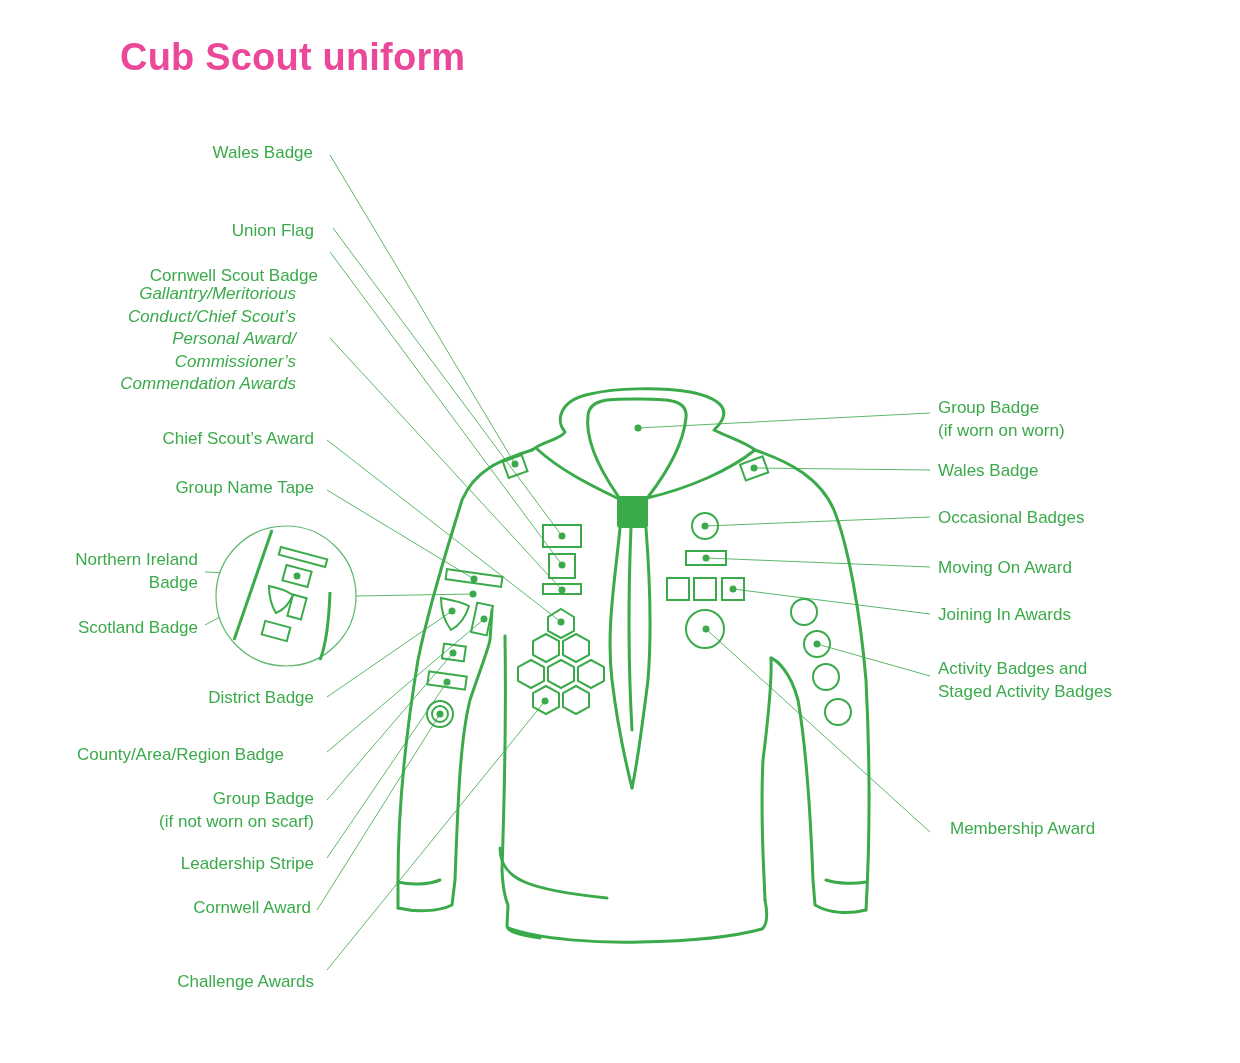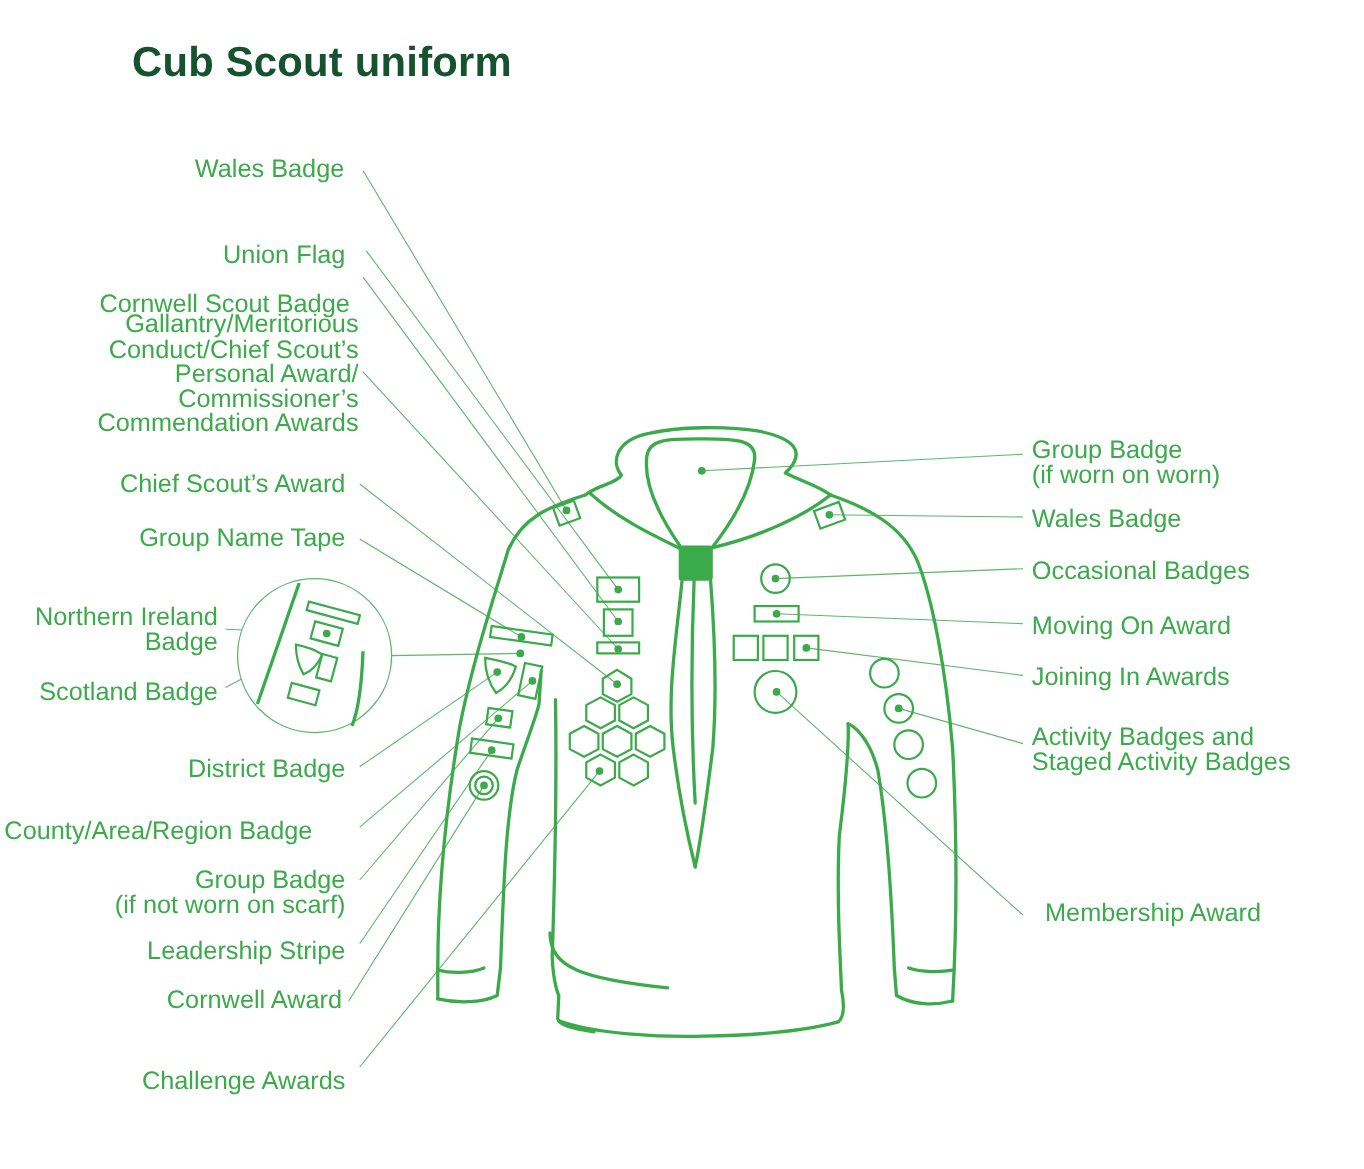--- a/index.html
+++ b/index.html
@@ -1,19 +1,19 @@
 <!DOCTYPE html>
 <html><head>
 <meta charset="utf-8">
 <style>
   html,body{margin:0;padding:0;background:#ffffff;}
   body{width:1240px;height:1063px;position:relative;overflow:hidden;font-family:"Liberation Sans","DejaVu Sans",sans-serif;}
-  .title{position:absolute;left:120px;top:36px;font-size:38px;font-weight:bold;color:#14532d;letter-spacing:0.2px;}
+  .title{position:absolute;left:120px;top:36px;font-size:38px;font-weight:bold;color:#ec4899;letter-spacing:0.2px;}
   svg{position:absolute;left:0;top:0;}
-  .lbl{position:absolute;font-size:23px;color:#3aaa4a;line-height:22.5px;white-space:nowrap;}
+  .lbl{position:absolute;font-size:17px;color:#3aaa4a;line-height:22.5px;white-space:nowrap;}
   .lbl.r{text-align:right;}
   .lbl.l{text-align:left;}
 </style>
 </head>
 <body>
 
 <div class="title">Cub Scout uniform</div>
 
 <svg width="1240" height="1063" viewBox="0 0 1240 1063">
 
@@ -151,21 +151,21 @@
 
 <div class="lbl r" style="right:927px;top:142px;">
     <div>Wales Badge</div>
   </div>
 <div class="lbl r" style="right:926px;top:208px;margin-top:12px;">
     <div>Union Flag</div>
   </div>
 <div class="lbl r" style="right:922px;top:245px;margin-top:20px;">
     <div>Cornwell Scout Badge</div>
   </div>
-<div class="lbl r" style="right:914px;top:283px;">
+<div class="lbl r" style="right:944px;top:283px;font-style:italic;">
   <div>Gallantry/Meritorious</div>
     <div>Conduct/Chief Scout’s</div>
     <div>Personal Award/</div>
     <div>Commissioner’s</div>
     <div>Commendation Awards</div>
 </div>
 <div class="lbl r" style="right:926px;top:428px;">
     <div>Chief Scout’s Award</div>
   </div>
 <div class="lbl r" style="right:926px;top:477px;">

